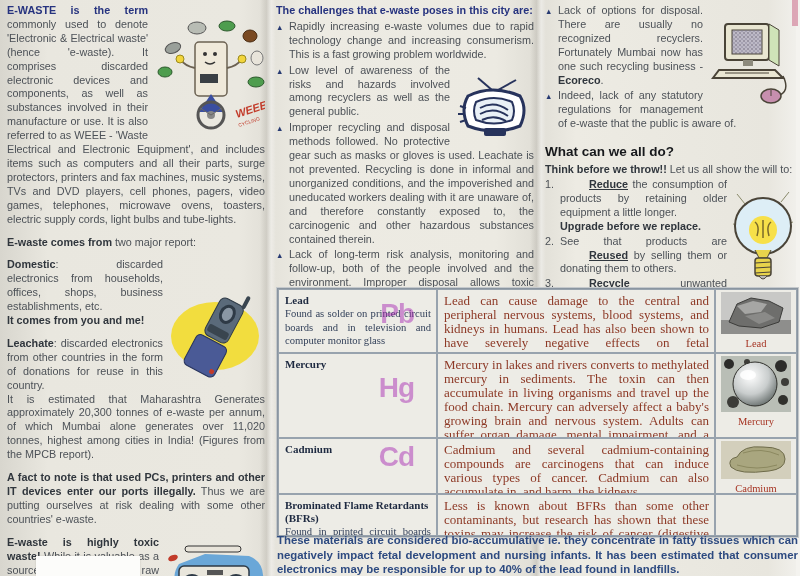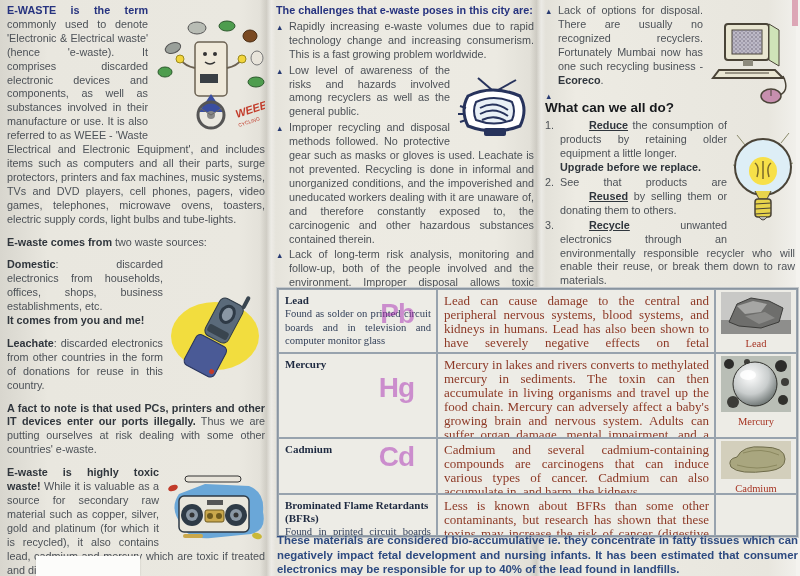--- a/index.html
+++ b/index.html
@@ -95,21 +95,21 @@
         <circle cx="58" cy="95" r="4" fill="#888"></circle>
         <line x1="58" y1="95" x2="47" y2="88" stroke="#666"></line>
           <line x1="58" y1="95" x2="69" y2="88" stroke="#666"></line>
         <text x="84" y="98" fill="#c23b2a" font-size="11" font-weight="bold" font-style="italic" transform="rotate(-18 84 98)">WEEE</text>
         <text x="86" y="107" fill="#c23b2a" font-size="5" transform="rotate(-18 86 107)">CYCLING</text>
       </svg>
       <span class="b-navy">E-WASTE is the term</span><span> commonly used to denote 'Electronic &amp; Electrical waste' (hence 'e-waste). It comprises discarded electronic devices and components, as well as substances involved in their manufacture or use. It is also referred to as WEEE - 'Waste Electrical and Electronic Equipment', and includes items such as computers and all their parts, surge protectors, printers and fax machines, music systems, TVs and DVD players, cell phones, pagers, video games, telephones, microwave ovens, toasters, electric supply cords, light bulbs and tube-lights.</span>
     </p>
 
     <p class="block">
-      <span class="b-dark">E-waste comes from</span><span> two waste sources:</span>
+      <span class="b-dark">E-waste comes from</span><span> two major report:</span>
     </p>
 
     <p class="block">
       <svg class="flt" width="96" height="102" viewBox="0 0 96 102" style="margin:26px 0 2px 6px">
         <ellipse cx="46" cy="52" rx="44" ry="34" fill="#f2dd3e"></ellipse>
         <g transform="rotate(28 48 52)">
           <rect x="34" y="14" width="26" height="42" rx="6" fill="#5a6a7a" stroke="#2e3a46"></rect>
           <ellipse cx="47" cy="28" rx="8" ry="10" fill="#2e3a46"></ellipse>
           <ellipse cx="47" cy="28" rx="5" ry="7" fill="#8a97a4"></ellipse>
           <rect x="36" y="44" width="22" height="8" rx="2" fill="#39454f"></rect>
@@ -117,20 +117,21 @@
           <rect x="56" y="2" width="4" height="14" rx="2" fill="#39454f"></rect>
           <circle cx="60" cy="86" r="2.5" fill="#c23b2a"></circle>
         </g>
       </svg>
       <span class="b-dark">Domestic</span><span>: discarded electronics from households, offices, shops, business establishments, etc.</span><br>
       <span class="tagline">It comes from you and me!</span>
     </p>
 
     <p class="block">
       <span class="b-dark">Leachate</span><span>: discarded electronics from other countries in the form of donations for reuse in this country.</span><br>
+      <span>It is estimated that Maharashtra Generates approximately 20,300 tonnes of e-waste per annum, of which Mumbai alone generates over 11,020 tonnes, highest among cities in India! (Figures from the MPCB report).</span>
     </p>
 
     <p class="block">
       <span class="b-dark">A fact to note is that used PCs, printers and other IT devices enter our ports illegally.</span><span> Thus we are putting ourselves at risk dealing with some other countries' e-waste.</span>
     </p>
 
     <p class="block">
       <svg class="flt" width="100" height="70" viewBox="0 0 100 70" style="margin:8px 0 2px 6px">
         <path d="M14 20 q-10 14 2 30 q6 16 30 14 l40 -4 q16 -4 12 -22 q2 -20 -14 -26 l-44 -2 z" fill="#6aa7d8"></path>
         <rect x="20" y="2" width="56" height="6" rx="3" fill="#e8e4da" stroke="#333"></rect>
@@ -213,24 +214,28 @@
               <circle cx="3" cy="3" r=".7" fill="#7d7990"></circle>
         </pattern>
           </defs>
       </svg>
       <span class="tri">▲</span>
       <span>Lack of options for disposal. There are usually no recognized recyclers. Fortunately Mumbai now has one such recycling business - </span><span class="b-dark">Ecoreco</span><span>.</span>
     </div>
 
     <div class="bullet">
       <span class="tri">▲</span>
+      <span>Indeed, lack of any statutory regulations for management of e-waste that the public is aware of.</span>
     </div>
 
     <p class="heading2">What can we all do?</p>
 
+    <p style="margin-bottom:1px">
+      <span class="b-dark">Think before we throw!!</span><span> Let us all show the will to:</span>
+    </p>
 
     <div>
       <svg class="flt" width="64" height="116" viewBox="0 0 64 116" style="margin:6px 0 2px 4px">
         <line x1="6" y1="10" x2="14" y2="20" stroke="#8a8a6a"></line>
           <line x1="58" y1="8" x2="50" y2="18" stroke="#8a8a6a"></line>
         <line x1="2" y1="40" x2="12" y2="42" stroke="#8a8a6a"></line>
           <line x1="62" y1="38" x2="52" y2="41" stroke="#8a8a6a"></line>
         <circle cx="32" cy="42" r="28" fill="#ddeef6" stroke="#4a4438" stroke-width="2"></circle>
         <circle cx="32" cy="46" r="14" fill="#f7e049"></circle>
         <path d="M26 52 q3 -10 -2 -14 M32 54 q0 -12 0 -18 M38 52 q-3 -10 2 -14" stroke="#7a6a2a" fill="none" stroke-width="1.5"></path>

